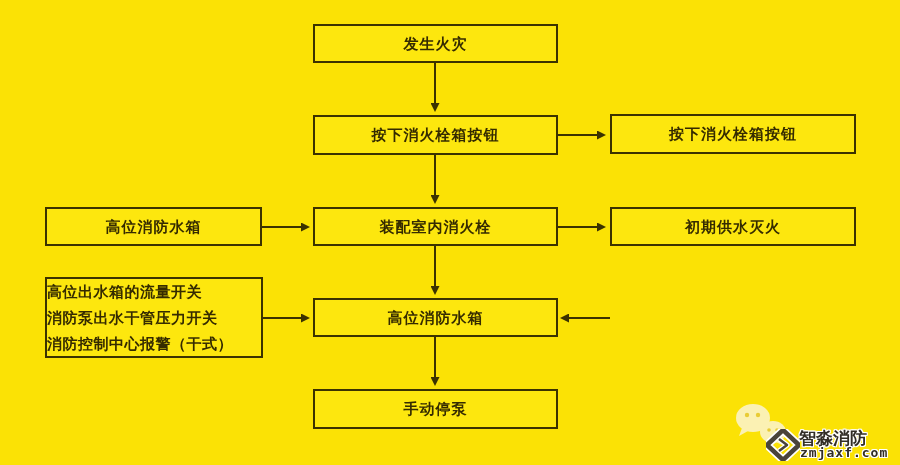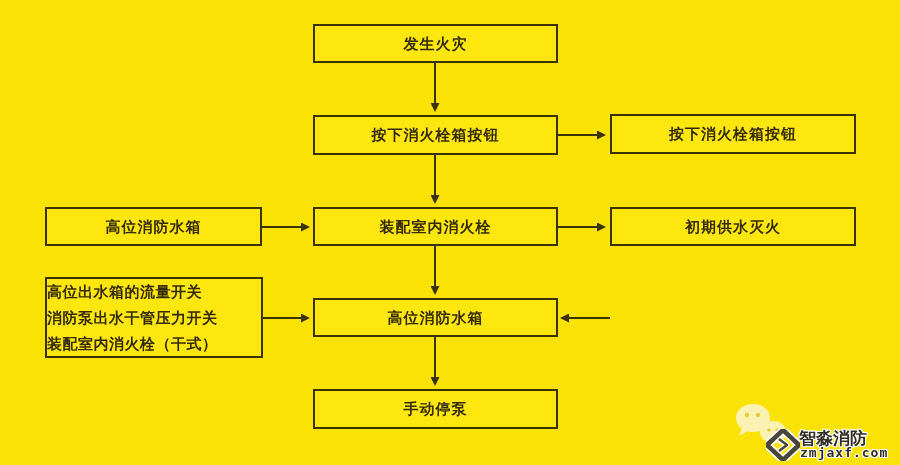--- a/index.html
+++ b/index.html
@@ -95,21 +95,21 @@
   </div>
 
   <div class="box" style="left:610px;top:207px;width:246px;height:39px;">
     <span>初期供水灭火</span>
   </div>
 
   <div class="box align-left" style="left:45px;top:277px;width:218px;height:81px;">
     <span class="lines">
       <span>高位出水箱的流量开关</span>
       <span>消防泵出水干管压力开关</span>
-      <span>装配室内消火栓（干式）</span>
+      <span>消防控制中心报警（干式）</span>
     </span>
   </div>
 
   <div class="box" style="left:313px;top:298px;width:245px;height:39px;">
     <span>高位消防水箱</span>
   </div>
 
 
   <div class="box" style="left:313px;top:389px;width:245px;height:40px;">
     <span>手动停泵</span>

